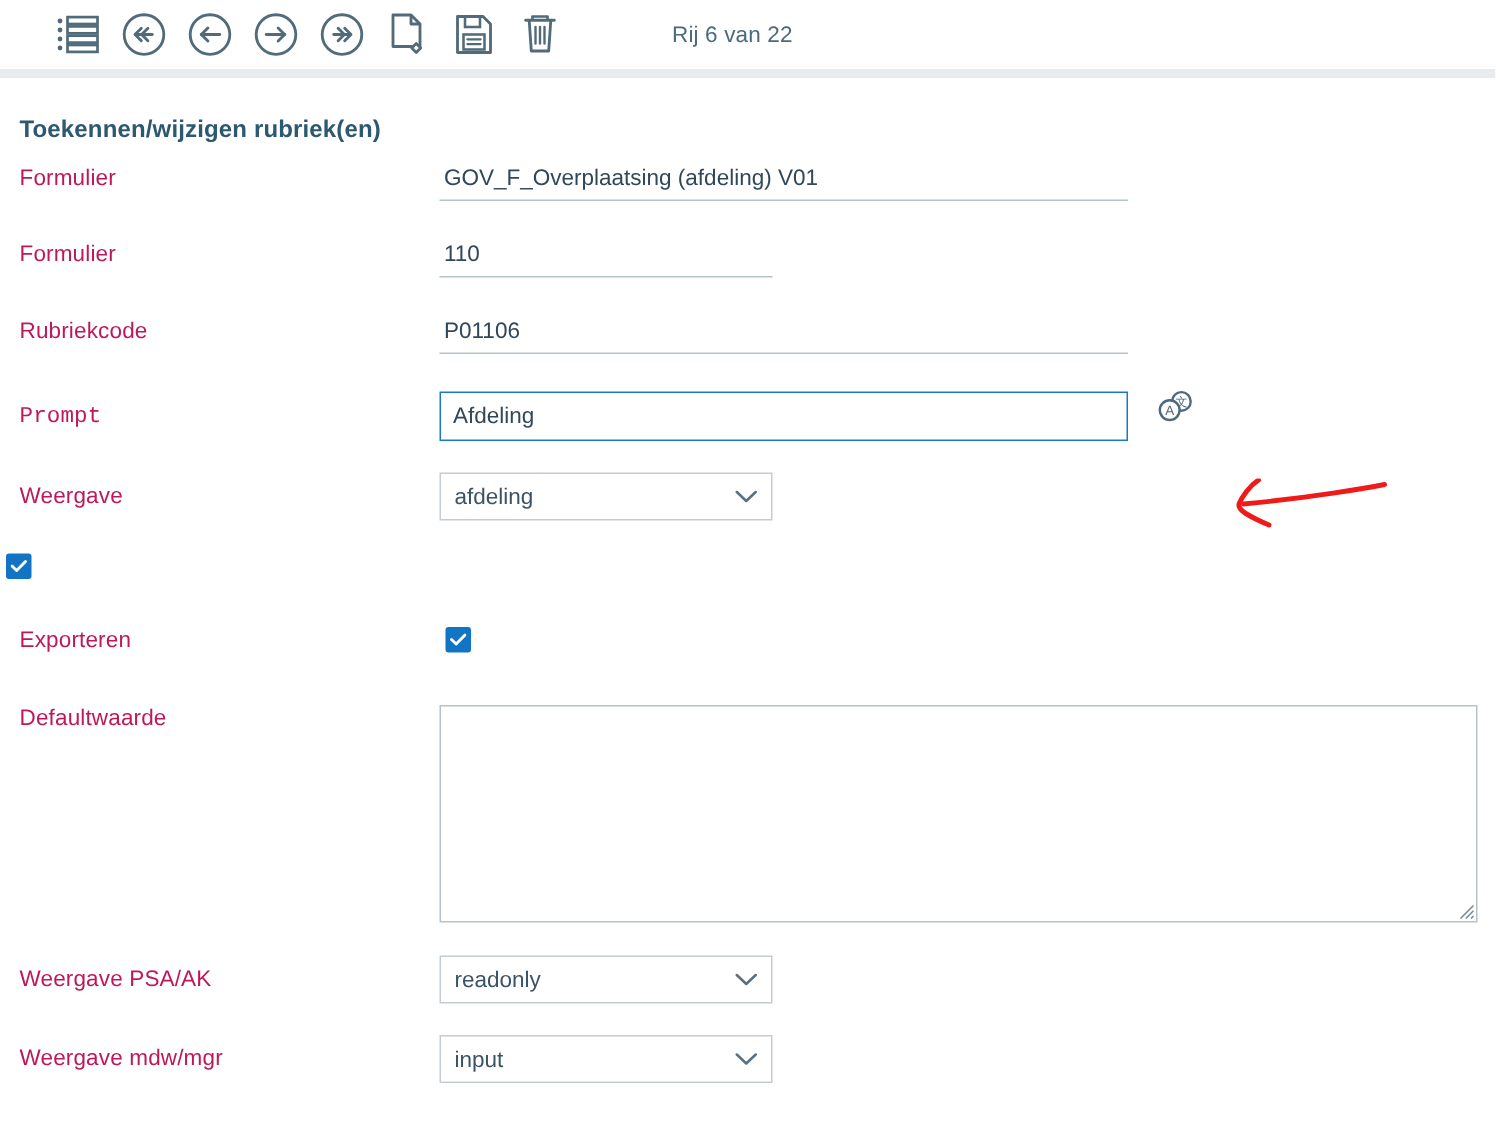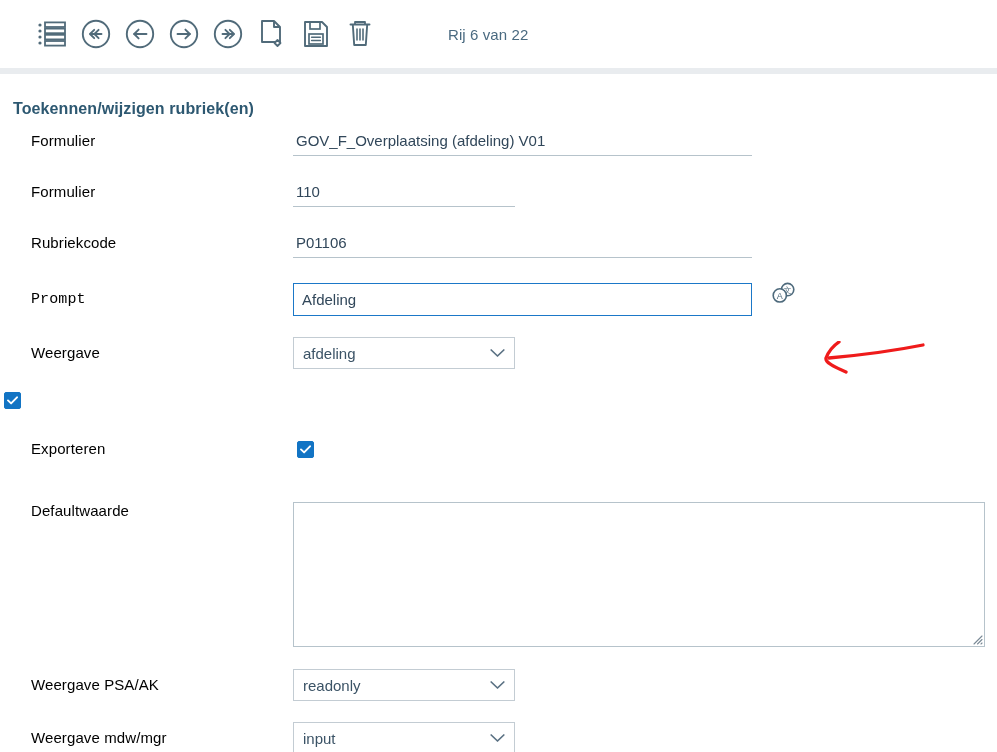--- a/index.html
+++ b/index.html
@@ -7,21 +7,21 @@
     margin: 0; padding: 0;
     width: 997px; height: 752px;
     background: #ffffff;
     font-family: "Liberation Sans", sans-serif;
     overflow: hidden;
   }
 
   
   .toolbar {
     position: relative;
-    height: 68px;
+    height: 46px;
     background: #ffffff;
     display: flex;
     align-items: center;
     padding-left: 30px;
   }
   .tb-icon {
     width: 44px;
     height: 44px;
     display: flex;
     align-items: center;
@@ -59,23 +59,23 @@
     margin-top: 14px;
     position: relative;
   }
   .frow {
     display: flex;
     align-items: flex-start;
     position: relative;
   }
   .flabel {
     width: 293px;
-    padding-left: 31px;
-    font-size: 15px;
-    color: #000000;
+    padding-left: 13px;
+    font-size: 15px;
+    color: #be185d;
     flex: 0 0 293px;
     letter-spacing: .1px;
   }
   .fctl { flex: 1 1 auto; position: relative; }
 
   
   .uline {
     border: 0;
     border-bottom: 1px solid #b6c3cb;
     background: transparent;
@@ -348,21 +348,21 @@
       <div class="flabel">Exporteren</div>
       <div class="fctl">
         <span class="cbx">
           <svg width="11" height="9" viewBox="0 0 11 9" fill="none">
             <path d="M1 4.4 L4.1 7.4 L10 1.3" stroke="#ffffff" stroke-width="1.9" stroke-linecap="round" stroke-linejoin="round"></path>
           </svg>
         </span>
       </div>
     </div>
 
-    <div class="frow" style="margin-top:44px;">
+    <div class="frow" style="margin-top:34px;">
       <div class="flabel">Defaultwaarde</div>
       <div class="fctl">
         <div class="tarea-wrap">
           <textarea class="tarea" placeholder="" style=""></textarea>
           <svg class="grip" viewBox="0 0 12 12">
             <path d="M11 3 L3 11 M11 6.5 L6.5 11 M11 10 L10 11" stroke="currentColor" stroke-width="1.1" stroke-linecap="round"></path>
           </svg>
         </div>
       </div>
     </div>

